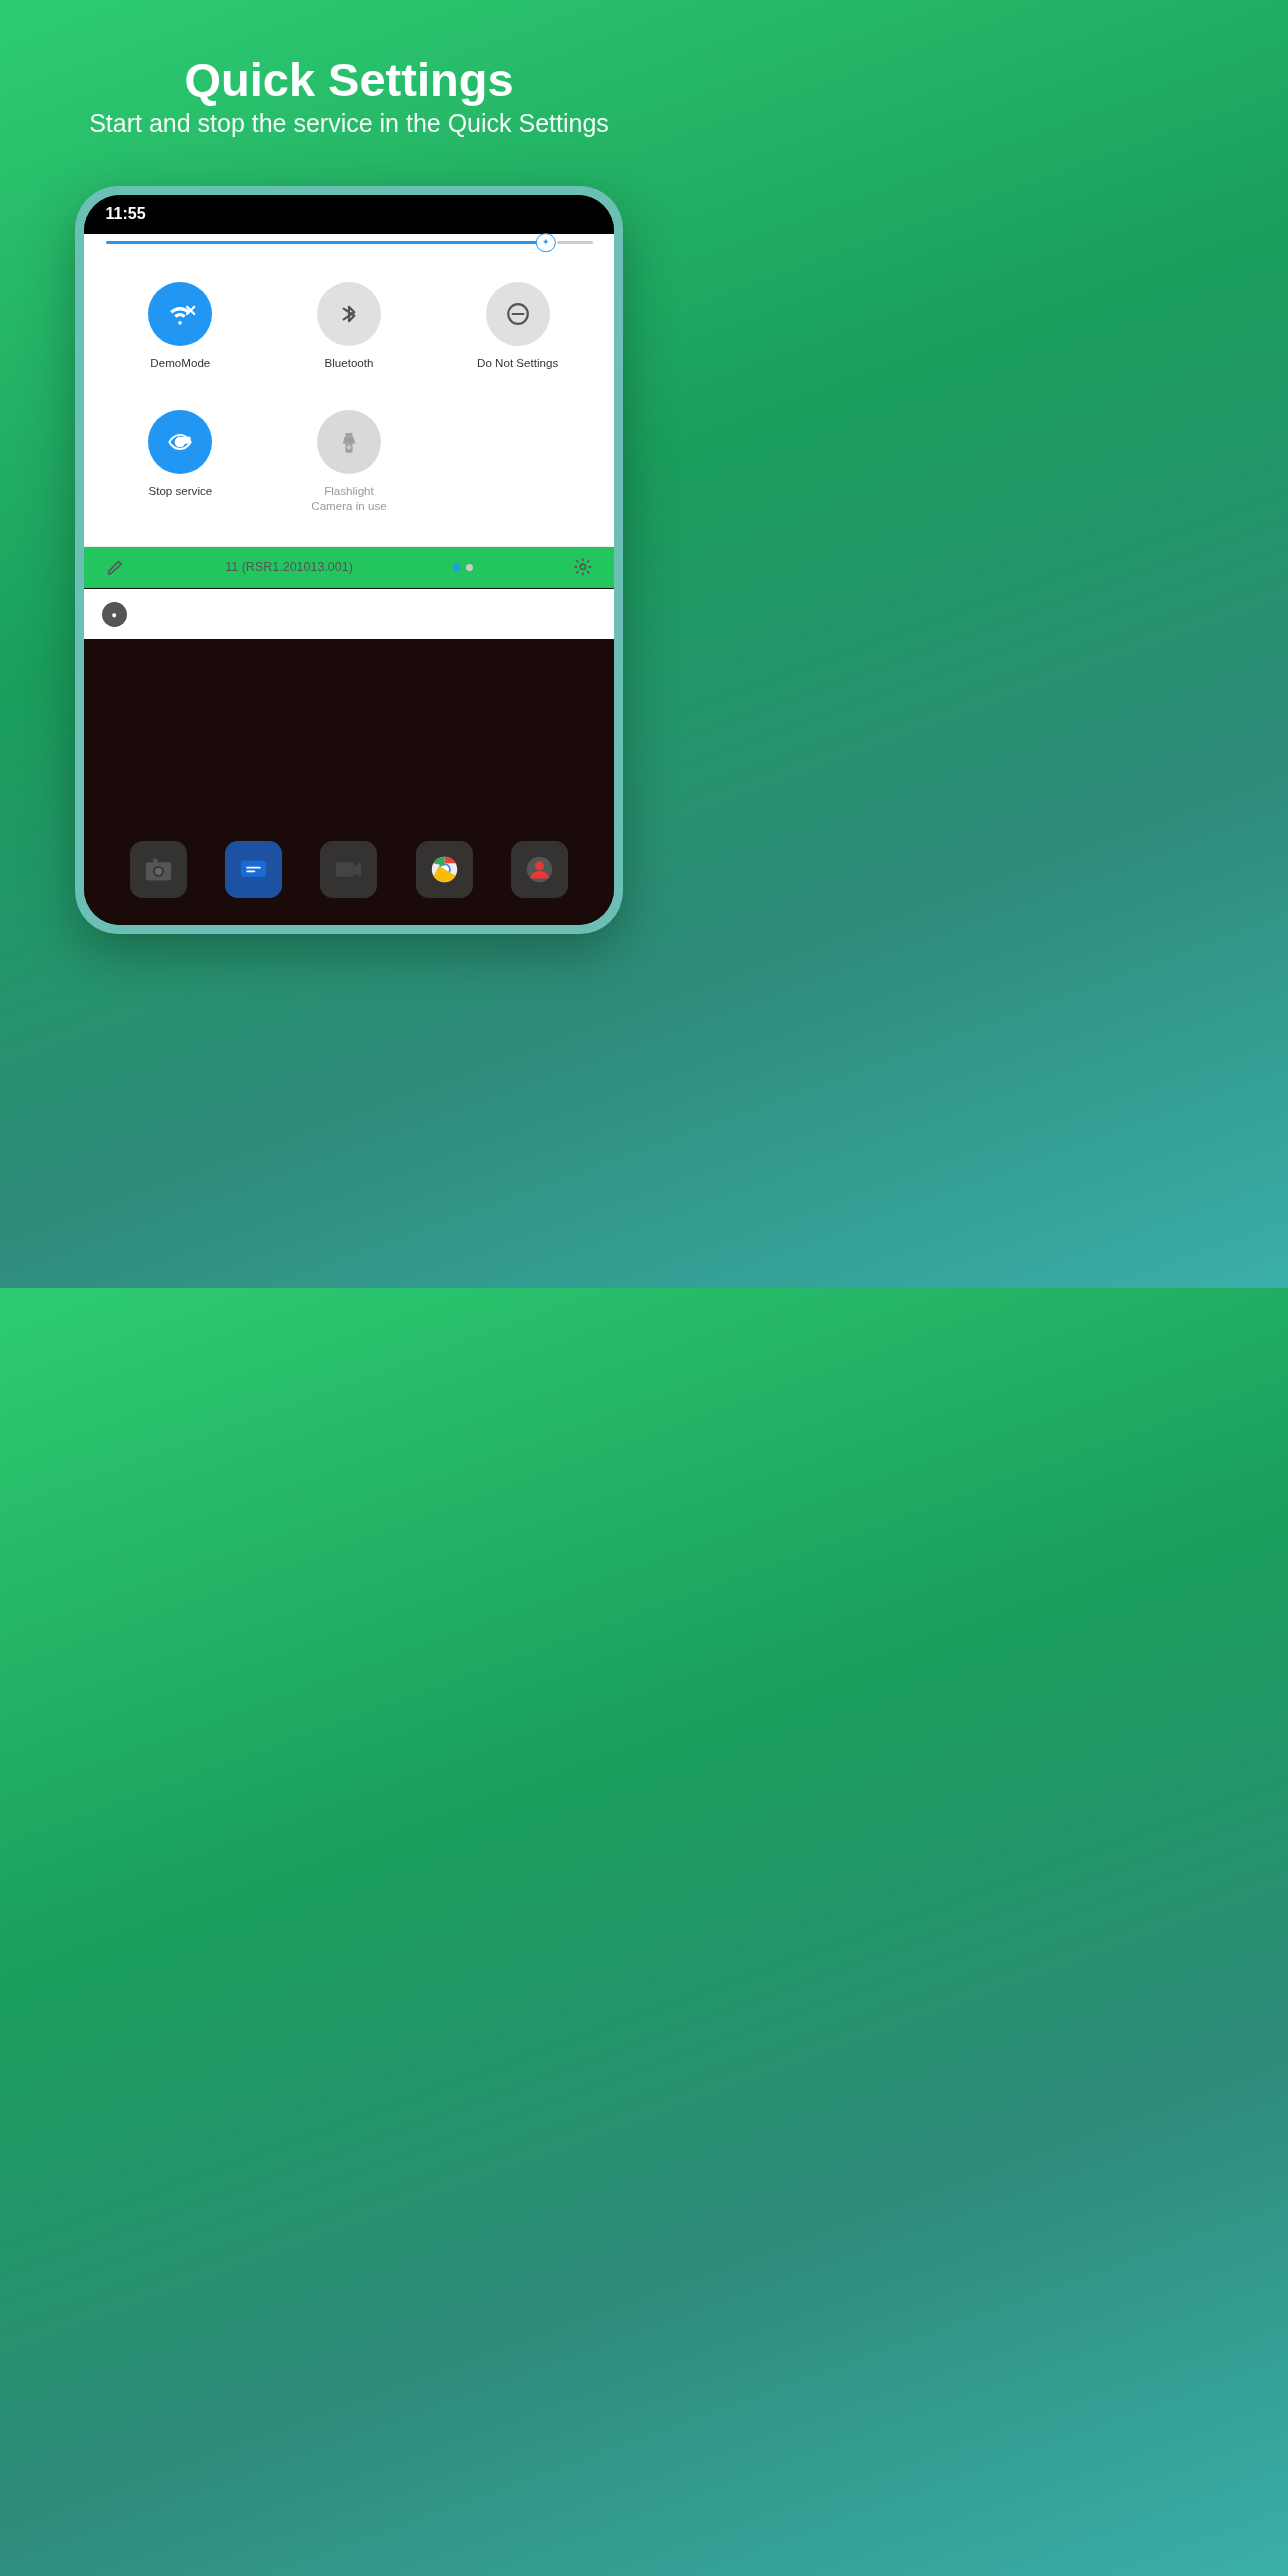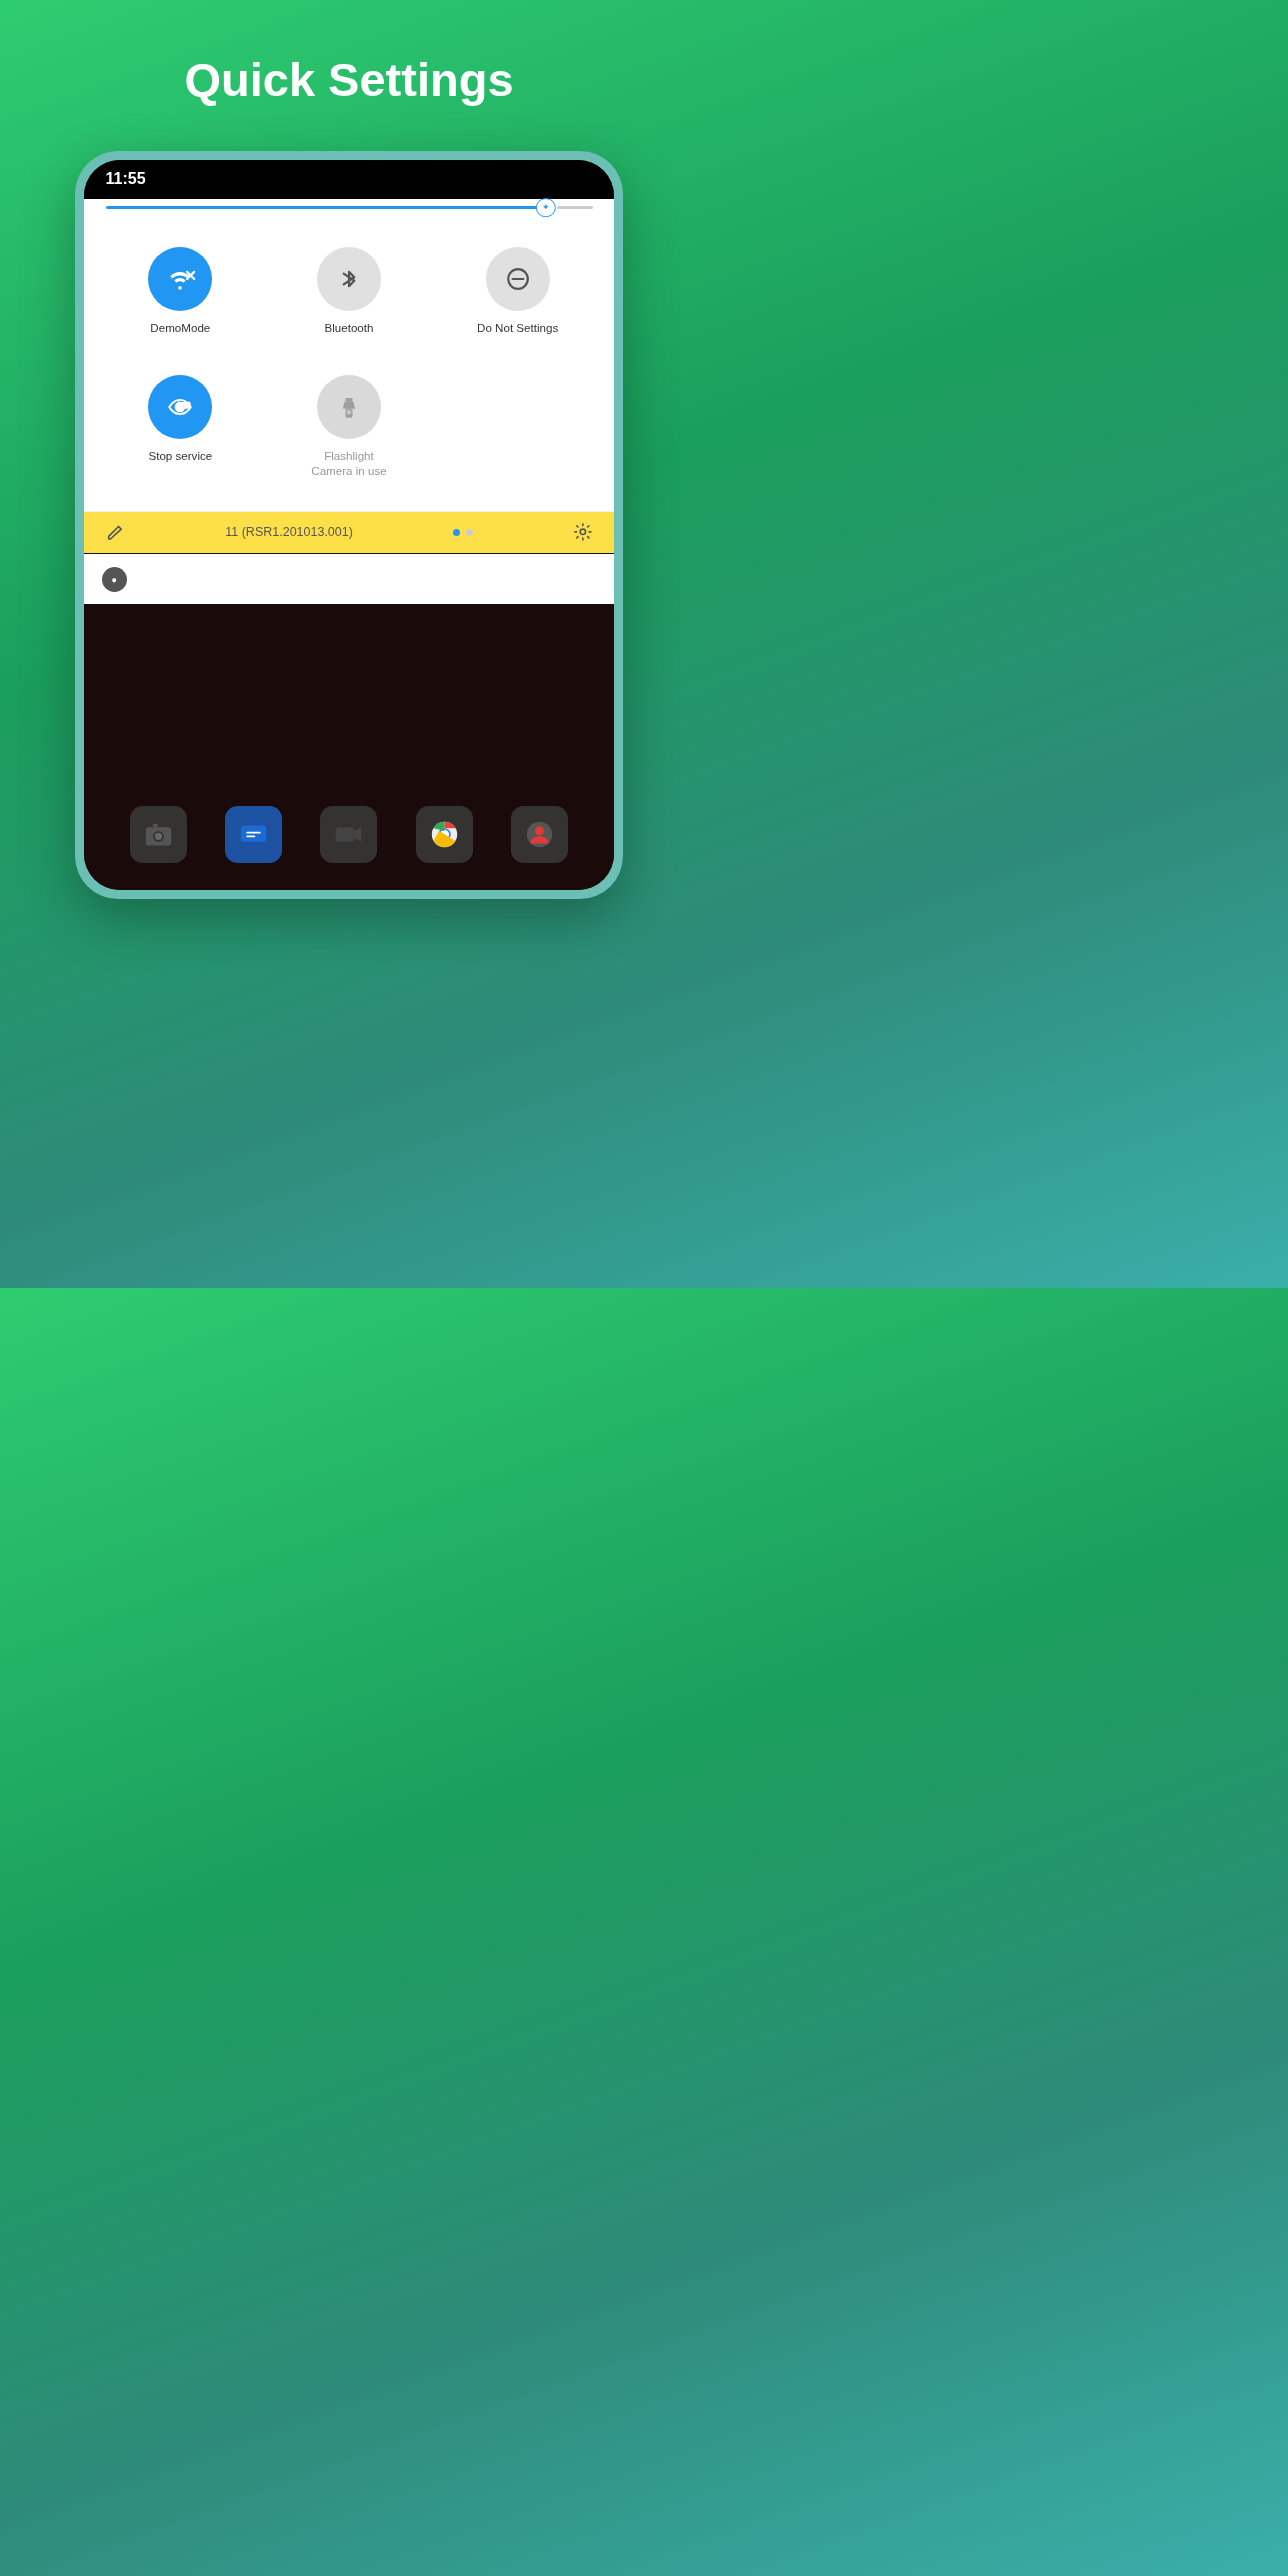--- a/index.html
+++ b/index.html
@@ -162,21 +162,21 @@
       color: #999;
     }
 
     
     .icon-svg {
       width: 32px;
       height: 32px;
     }
 
     .bottom-bar {
-      background: #fde047;
+      background: #22c55e;
       padding: 10.7px 21.5px;
       display: flex;
       align-items: center;
       justify-content: space-between;
       border-top: 0.9px solid #eee;
     }
 
     .bottom-version {
       font-size: 12.5px;
       color: #555;
@@ -240,20 +240,21 @@
       align-items: center;
       justify-content: center;
       font-size: 25px;
     }
   </style>
 </head>
 <body>
 
 <div class="header-section">
   <div class="header-title">Quick Settings</div>
+  <div class="header-subtitle">Start and stop the service in the Quick Settings</div>
 </div>
 
 <div class="phone-container">
   <div class="phone-inner">
 
     <div class="status-bar">
       <span>11:55</span>
     </div>
 
     <div class="quick-settings-panel">

